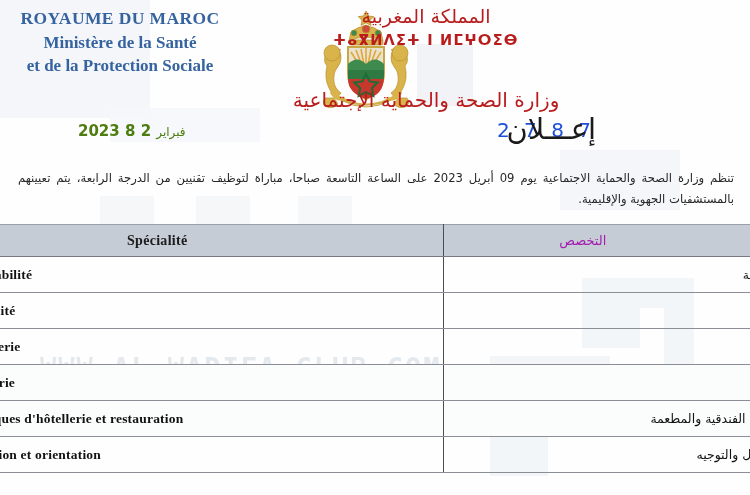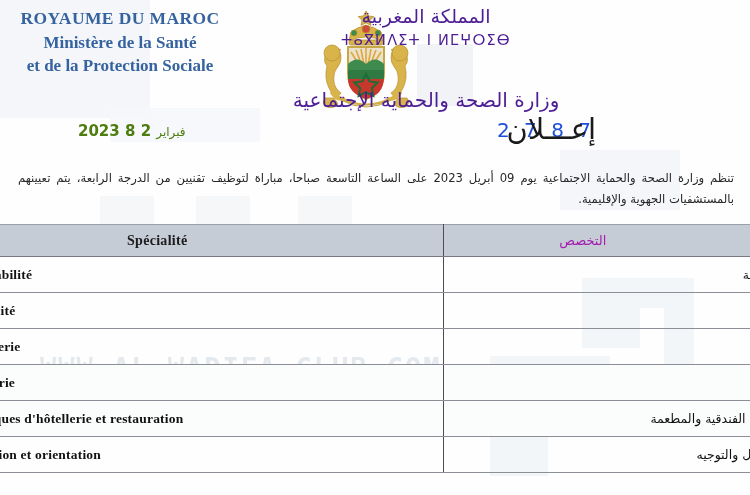--- a/index.html
+++ b/index.html
@@ -82,31 +82,31 @@
     font-weight: bold;
     line-height: 1.35;
   }
 
   .hdr-right {
     position: absolute;
     right: 12px;
     top: 4px;
     width: 320px;
     text-align: center;
-    color: #4c1d95;
+    color: #b91c1c;
     direction: rtl;
   }
   .hdr-right .ar1 {
     font-size: 19px;
     line-height: 1.35;
     font-family: "DejaVu Sans", sans-serif;
   }
   .hdr-right .tif1 {
     font-size: 14.5px;
-    font-weight: normal;
+    font-weight: bold;
     letter-spacing: 1.2px;
     line-height: 1.4;
     font-family: "DejaVu Sans", sans-serif;
     direction: ltr;
   }
   .hdr-right .ar2 {
     font-size: 20px;
     line-height: 1.45;
     font-family: "DejaVu Sans", sans-serif;
     margin-top: 36px;

